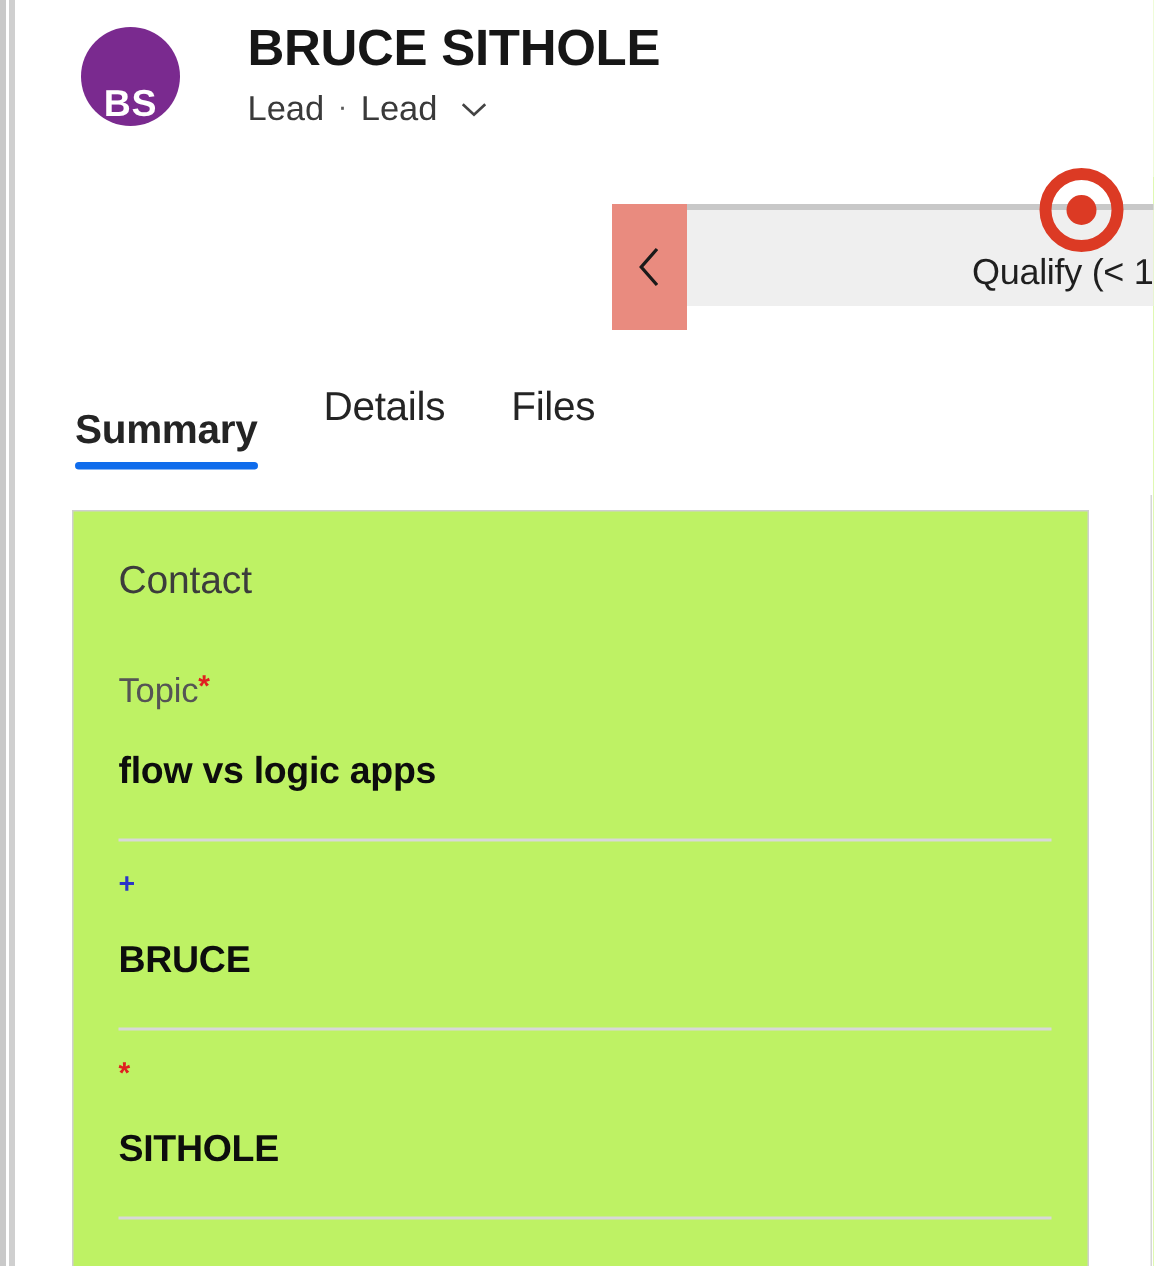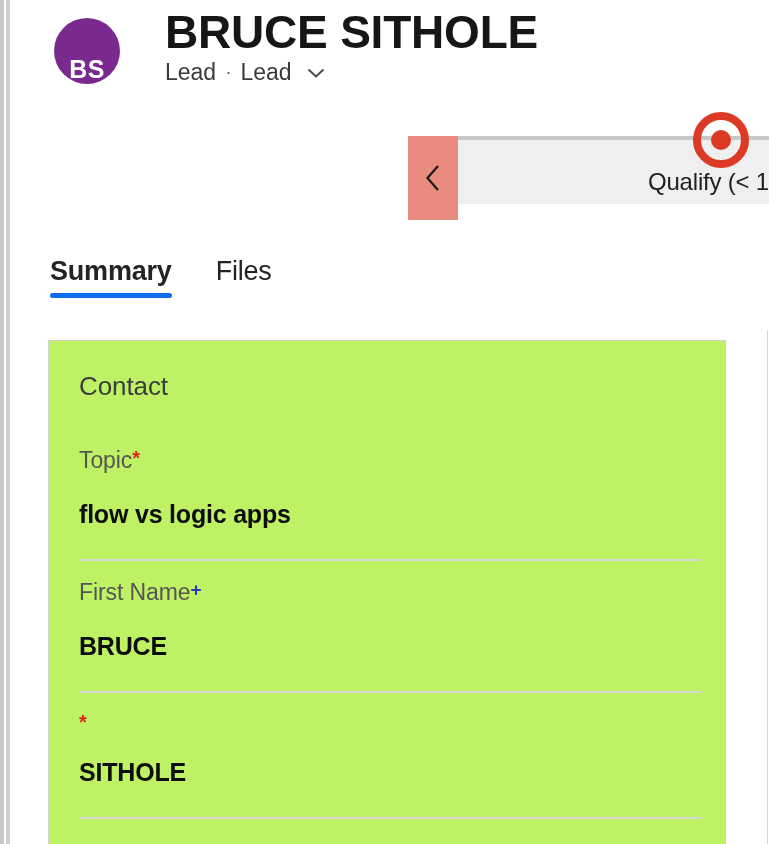--- a/index.html
+++ b/index.html
@@ -73,21 +73,21 @@
     font-size: 25px;
     font-weight: 600;
     letter-spacing: 0.5px;
   }
   .header-text {
     position: absolute;
     left: 155px;
     top: 10px;
   }
   .record-title {
-    font-size: 46px;
+    font-size: 34px;
     font-weight: 600;
     line-height: 44px;
     color: #161616;
     white-space: nowrap;
     letter-spacing: -0.2px;
   }
   .record-subline {
     margin-top: 2px;
     display: flex;
     align-items: center;
@@ -206,20 +206,21 @@
     color: #242424;
     line-height: 38px;
     padding: 4px 0 0 0;
     margin-right: 44px;
     cursor: pointer;
     white-space: nowrap;
     letter-spacing: -0.2px;
   }
   .tab.active {
     font-weight: 700;
+    margin-top: 15px;
   }
   .tab.active::after {
     content: "";
     position: absolute;
     left: 0;
     right: 0;
     bottom: -8px;
     height: 5px;
     border-radius: 3px;
     background: #0f6cec;
@@ -330,39 +331,41 @@
     <circle cx="36" cy="32" r="24" fill="none" stroke="#dc3a24" stroke-width="8"></circle>
     <circle cx="36" cy="32" r="10" fill="#dc3a24"></circle>
   </svg>
 </div>
 
 <div class="tabstrip">
   <div class="tab active">
     <span>Summary</span>
   </div>
   <div class="tab">
+    <span>Details</span>
+  </div>
+  <div class="tab">
     <span>Files</span>
   </div>
 </div>
 
 <div class="form-card">
   <div class="section-title">Contact</div>
   <div class="field-list">
 
     <div class="field">
       <div class="field-row-label">
         <span class="field-label">Topic</span>
         <span class="field-marker required">*</span>
       </div>
       <div class="field-value">flow vs logic apps</div>
     </div>
 
     <div class="field">
       <div class="field-row-label">
-        <span class="field-label">First Name</span>
         <span class="field-marker recommended">+</span>
       </div>
       <div class="field-value">BRUCE</div>
     </div>
 
     <div class="field">
       <div class="field-row-label">
         <span class="field-marker required">*</span>
       </div>
       <div class="field-value">SITHOLE</div>

